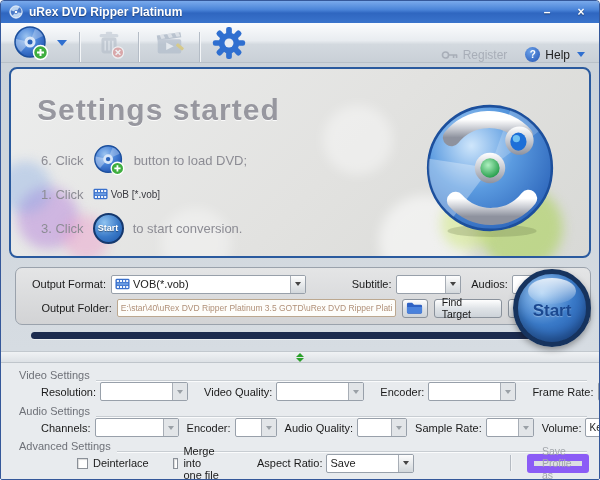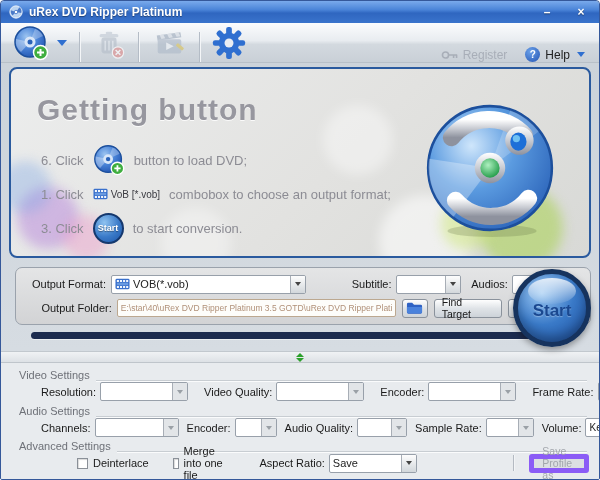--- a/index.html
+++ b/index.html
@@ -123,21 +123,21 @@
   .field{ display:flex; align-items:center; }
   .flabel{ font-size:11px; color:#1a1a1a; margin-right:4px; white-space:nowrap; }
   .combo .cval.small{ font-size:10px; }
   .w88{ width:88px; } .w84{ width:84px; } .w50{ width:50px; } .w48{ width:48px; }
   .w42{ width:42px; } .w64{ width:64px; }
   .sp16{ margin-left:16px; } .sp8{ margin-left:8px; } .sp24{ margin-left:24px; }
   .checkbox{ width:11px; height:11px; background:#fff; border:1px solid #8a9098; margin-right:5px;
              box-shadow:inset 1px 1px 1px rgba(0,0,0,.15); }
   .cklabel{ font-size:11px; color:#1a1a1a; }
   .vdiv{ width:1px; height:16px; background:#b4bac2; box-shadow:1px 0 0 #f2f4f6; margin-left:96px; }
-  .save-btn{ height:19px; margin-left:16px; padding:0 8px; border:5px solid #8b5cf6; border-radius:3px;
+  .save-btn{ height:19px; margin-left:16px; padding:0 8px; border:7px solid #8b5cf6; border-radius:3px;
              background:#dcdfe2; color:#a2a6ac; font-size:10.5px; display:flex; align-items:center; }
 </style>
 </head>
 <body>
 
 <div class="window">
 
   <div class="titlebar">
     <svg class="ticon" viewBox="0 0 16 16">
       <circle cx="8" cy="8" r="7" fill="#bcd4f0" stroke="#fff" stroke-width="1"></circle>
@@ -231,21 +231,21 @@
     <div class="banner">
       <div class="bk b1"></div>
       <div class="bk b2"></div>
       <div class="bk b3"></div>
       <div class="bk b4"></div>
       <div class="bk b5"></div>
       <div class="bk b6"></div>
       <div class="bk b7"></div>
       <div class="bk b8"></div>
 
-      <div class="gs-title">Getting button</div>
+      <div class="gs-title">Settings started</div>
 
       <div class="steps">
         <div class="step">
           <span>6. Click</span>
           <svg class="disc-sm" viewBox="0 0 36 36">
             <circle cx="17" cy="17" r="15" fill="url(#tdg)" stroke="#1c4f9c" stroke-width="1.5"></circle>
             <path d="M17 17 L3 14 A14 14 0 0 0 8 27 Z" fill="rgba(255,255,255,.35)"></path>
             <path d="M17 17 L22 3.8 A14 14 0 0 1 30 11 Z" fill="rgba(255,255,255,.28)"></path>
             <circle cx="17" cy="17" r="5.5" fill="#d8e6f8"></circle>
             <circle cx="17" cy="17" r="2.5" fill="#2a62b8"></circle>
@@ -266,21 +266,20 @@
                   <rect x="11.9" y="1.8" width="2.2" height="2"></rect>
                 <rect x="2" y="8.2" width="2.2" height="2"></rect>
                   <rect x="5.3" y="8.2" width="2.2" height="2"></rect>
                 <rect x="8.6" y="8.2" width="2.2" height="2"></rect>
                   <rect x="11.9" y="8.2" width="2.2" height="2"></rect>
               </g>
               <rect x="2" y="4.6" width="12" height="2.8" fill="#6a9ae0"></rect>
             </svg>
             <span class="mtext">VoB [*.vob]</span>
           </span>
-          <span>combobox to choose an output format;</span>
         </div>
         <div class="step">
           <span>3. Click</span>
           <span class="start-sm">Start</span>
           <span>to start conversion.</span>
         </div>
       </div>
 
       <svg class="disc-art" viewBox="-70 -70 140 140">
         <defs>

